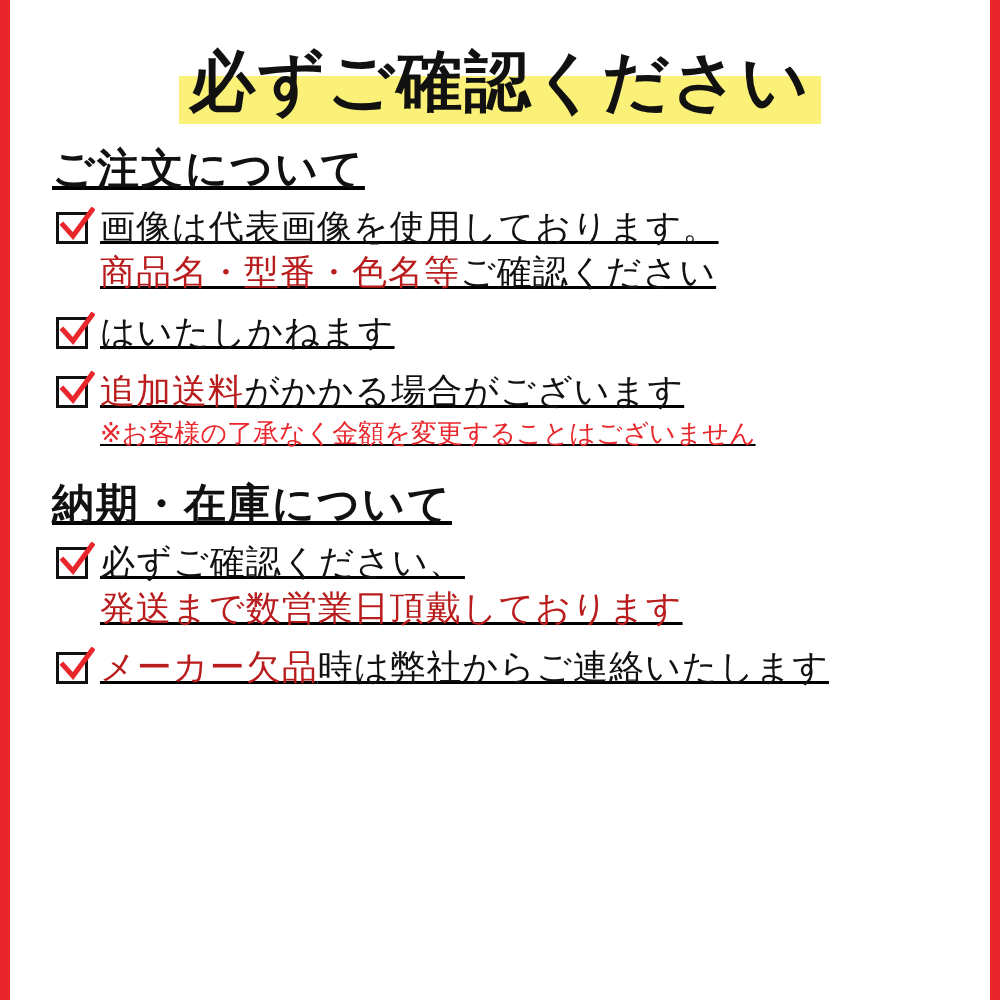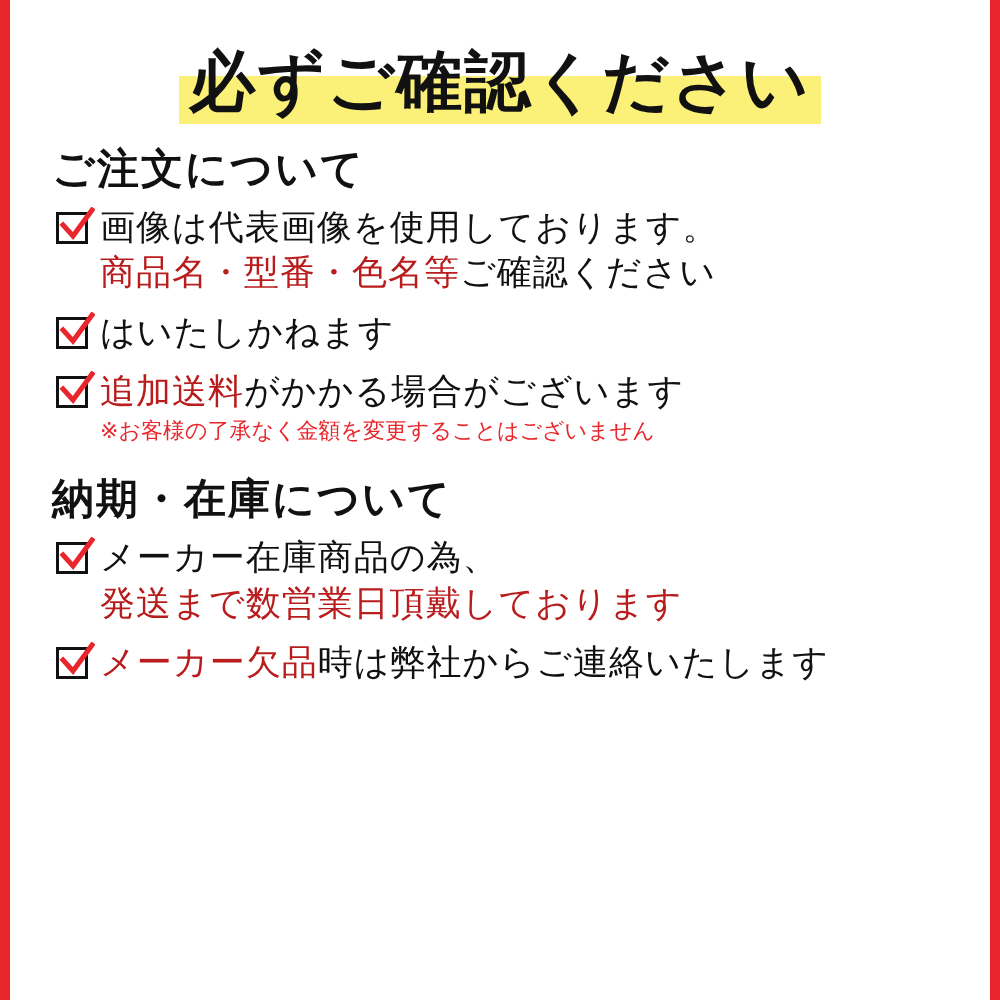--- a/index.html
+++ b/index.html
@@ -32,20 +32,21 @@
   .edge.right { right: 0; }
 
   .content {
     position: absolute;
     left: 10px;
     right: 10px;
     top: 0;
     bottom: 0;
     padding: 28px 34px 0 34px;
     box-sizing: border-box;
+    text-decoration: underline;
   }
 
   
   .title-wrap {
     text-align: center;
     margin: 18px 0 10px 0;
   }
   .title {
     display: inline-block;
     position: relative;
@@ -116,21 +117,21 @@
     flex: 1 1 auto;
   }
   .line {
     font-size: 35px;
     line-height: 1.3;
     color: #111111;
     letter-spacing: 1px;
     white-space: nowrap;
   }
   .line.small {
-    font-size: 22px;
+    font-size: 26px;
     color: #e8262b;
     letter-spacing: 0px;
     margin-top: 2px;
   }
   .red { color: #b91c1c; }
   .blk { color: #111111; }
 </style>
 </head>
 <body>
 
@@ -190,21 +191,21 @@
     <div class="section-head second">納期・在庫について</div>
 
     <div class="item">
       <div class="check">
         <div class="box"></div>
         <svg class="tick" viewBox="0 0 36 36">
           <path d="M4 18 L14 29 L33 3" fill="none" stroke="#e8262b" stroke-width="5" stroke-linecap="square"></path>
         </svg>
       </div>
       <div class="lines">
-        <div class="line"><span class="blk">メーカー在庫商品の為、</span></div>
+        <div class="line"><span class="blk">必ずご確認ください、</span></div>
         <div class="line"><span class="red">発送まで数営業日頂戴しております</span></div>
       </div>
     </div>
 
     <div class="item">
       <div class="check">
         <div class="box"></div>
         <svg class="tick" viewBox="0 0 36 36">
           <path d="M4 18 L14 29 L33 3" fill="none" stroke="#e8262b" stroke-width="5" stroke-linecap="square"></path>
         </svg>

